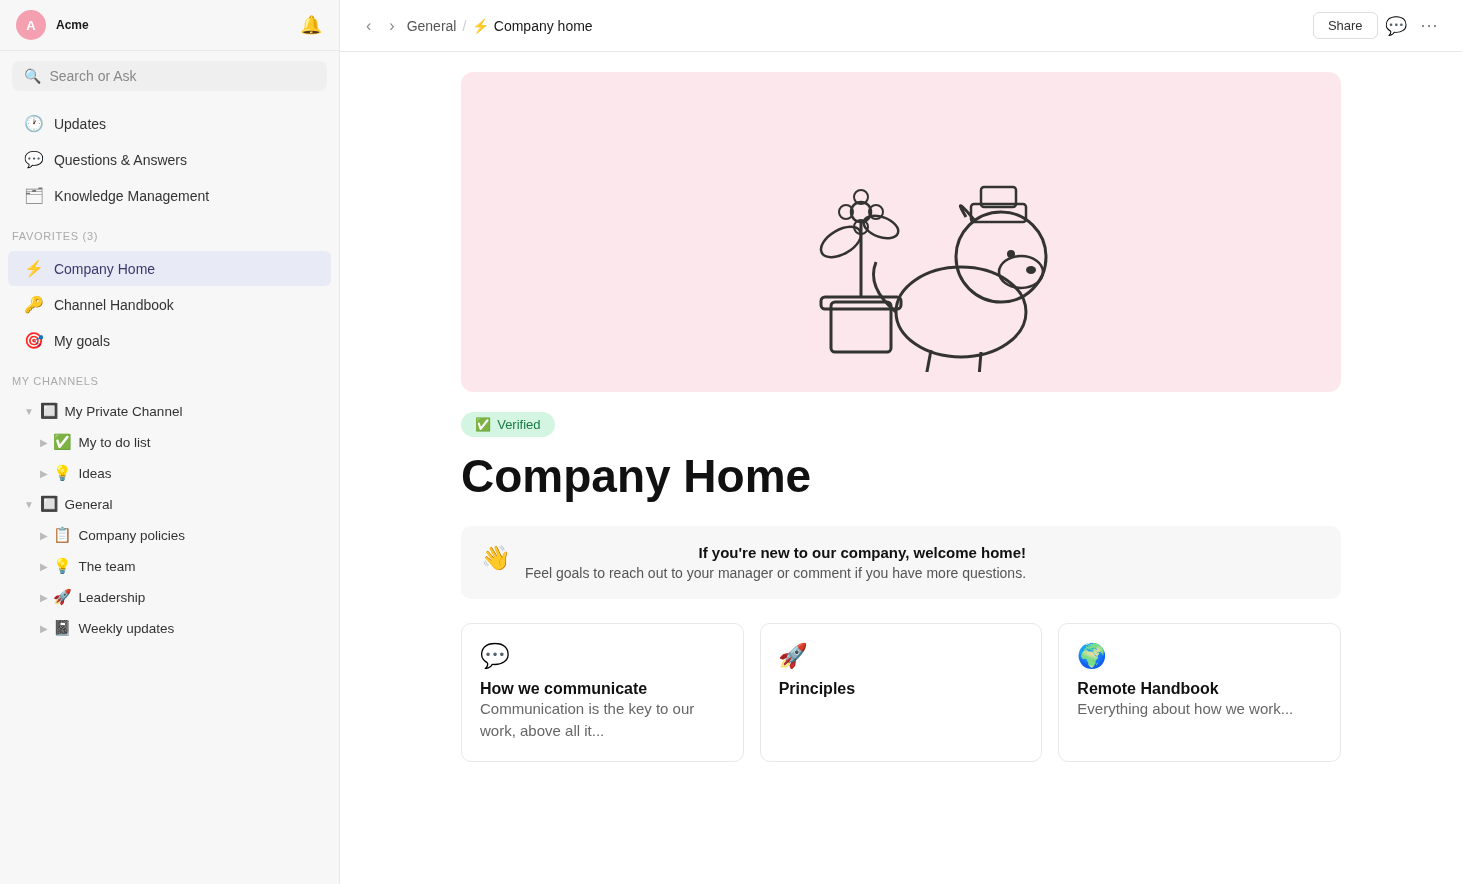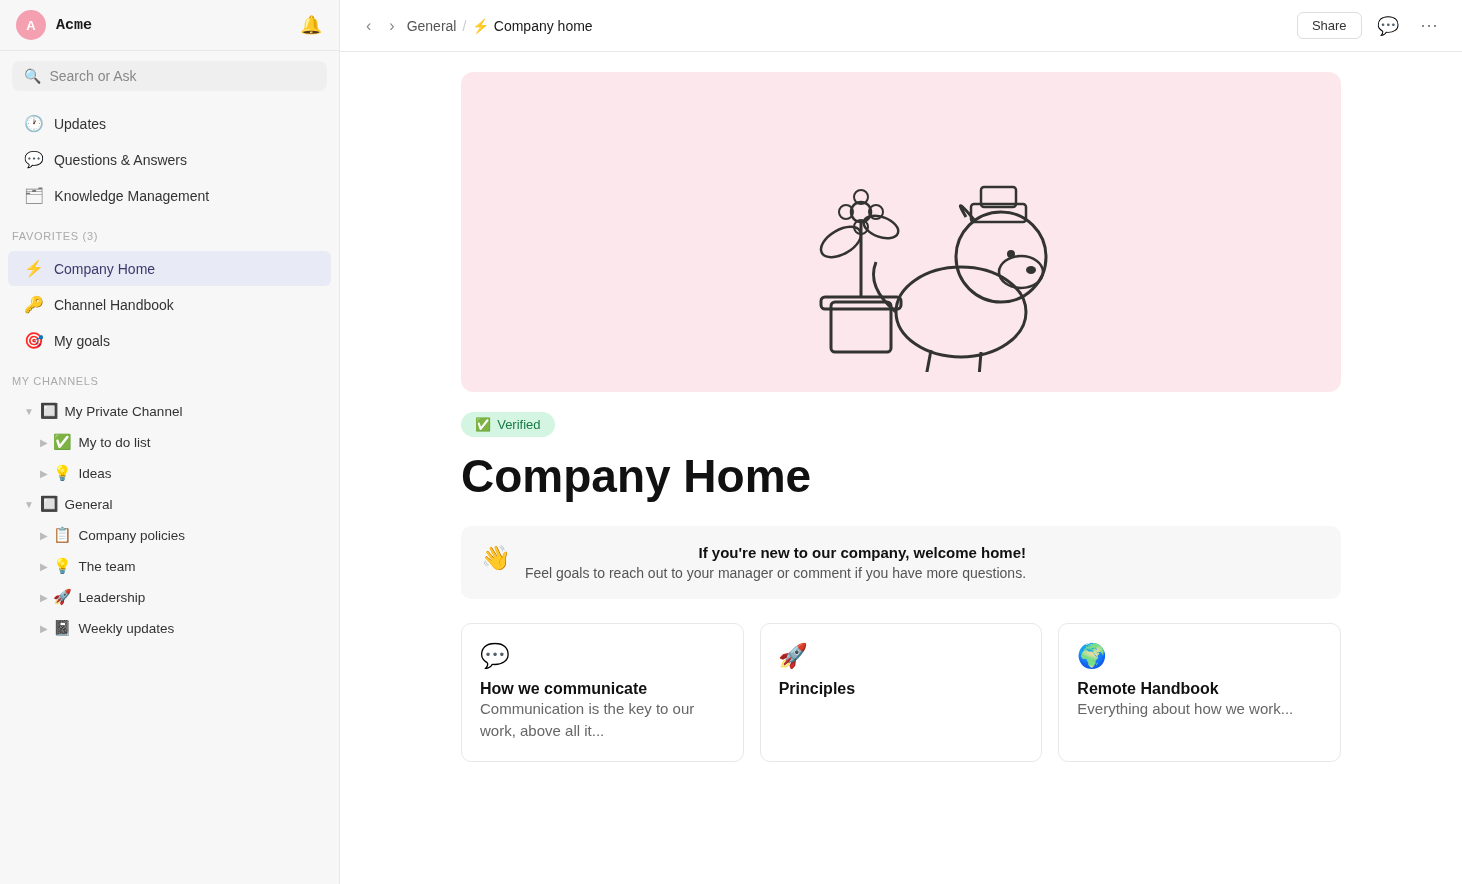--- a/index.html
+++ b/index.html
@@ -39,24 +39,23 @@
       display: flex;
       align-items: center;
       justify-content: center;
       font-size: 13px;
       font-weight: 600;
       color: #fff;
       flex-shrink: 0;
     }
 
     .workspace-name {
-      font-size: 15px;
+      font-size: 12px;
       font-weight: 600;
       color: #1a1a1a;
-      font-family: Liberation Mono, monospace;
     }
 
     .bell-icon {
       font-size: 18px;
       color: #888;
       cursor: pointer;
     }
 
     .search-bar {
       display: flex;
@@ -160,21 +159,21 @@
       font-size: 14px;
       color: #555;
     }
 
     .breadcrumb-sep { color: #ccc; }
     .breadcrumb-current { color: #1a1a1a; font-weight: 500; display: flex; align-items: center; gap: 4px; }
 
     .topbar-right {
       display: flex;
       align-items: center;
-      gap: 12px;
+      gap: 4px;
     }
 
     .share-btn {
       background: none;
       border: 1px solid #ddd;
       border-radius: 6px;
       padding: 5px 14px;
       font-size: 13px;
       cursor: pointer;
       color: #333;

